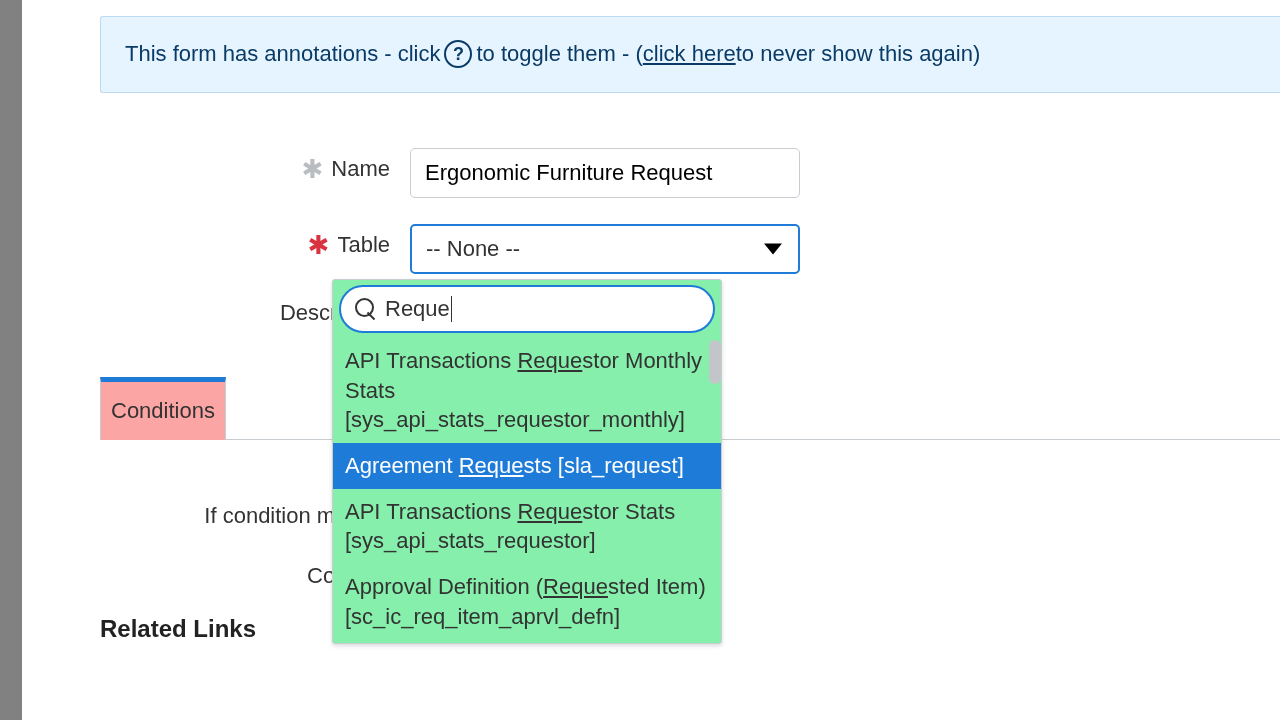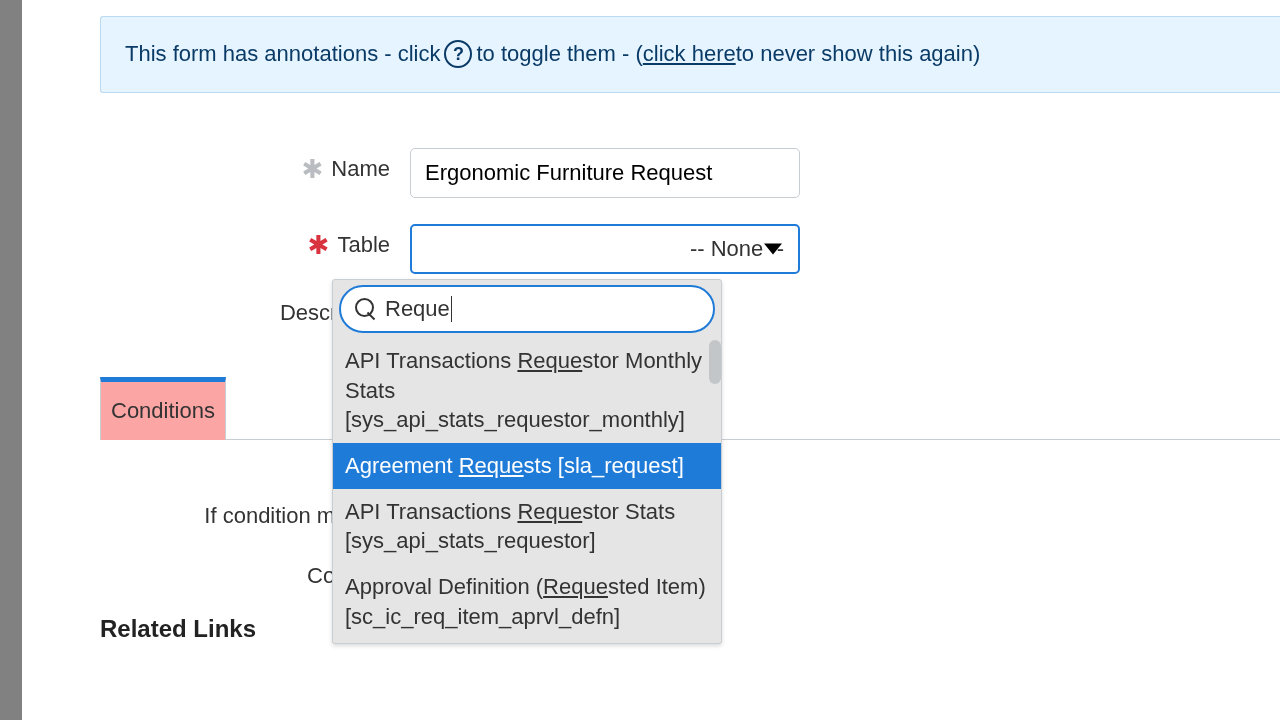--- a/index.html
+++ b/index.html
@@ -99,37 +99,36 @@
     height: 50px;
     border: 2px solid #1f7bd8;
     border-radius: 5px;
     display: flex;
     align-items: center;
     padding: 0 14px;
     font-size: 22px;
     color: #333;
     background: #fff;
     cursor: pointer;
-    justify-content: flex-end;
   }
   .select-caret {
     position: absolute;
     right: 16px;
     top: 50%;
     transform: translateY(-50%);
     width: 0; height: 0;
     border-left: 9px solid transparent;
     border-right: 9px solid transparent;
     border-top: 11px solid #000;
   }
 
   .dropdown {
     position: absolute;
     width: 390px;
-    background: #e5e5e5;
+    background: #86efac;
     border: 1px solid #c8cdd2;
     border-radius: 3px;
     box-shadow: 0 2px 4px rgba(0,0,0,0.15);
     z-index: 50;
     top: 279px;
     left: 232px;
   }
   .search-wrap {
     padding: 5px 6px;
   }

